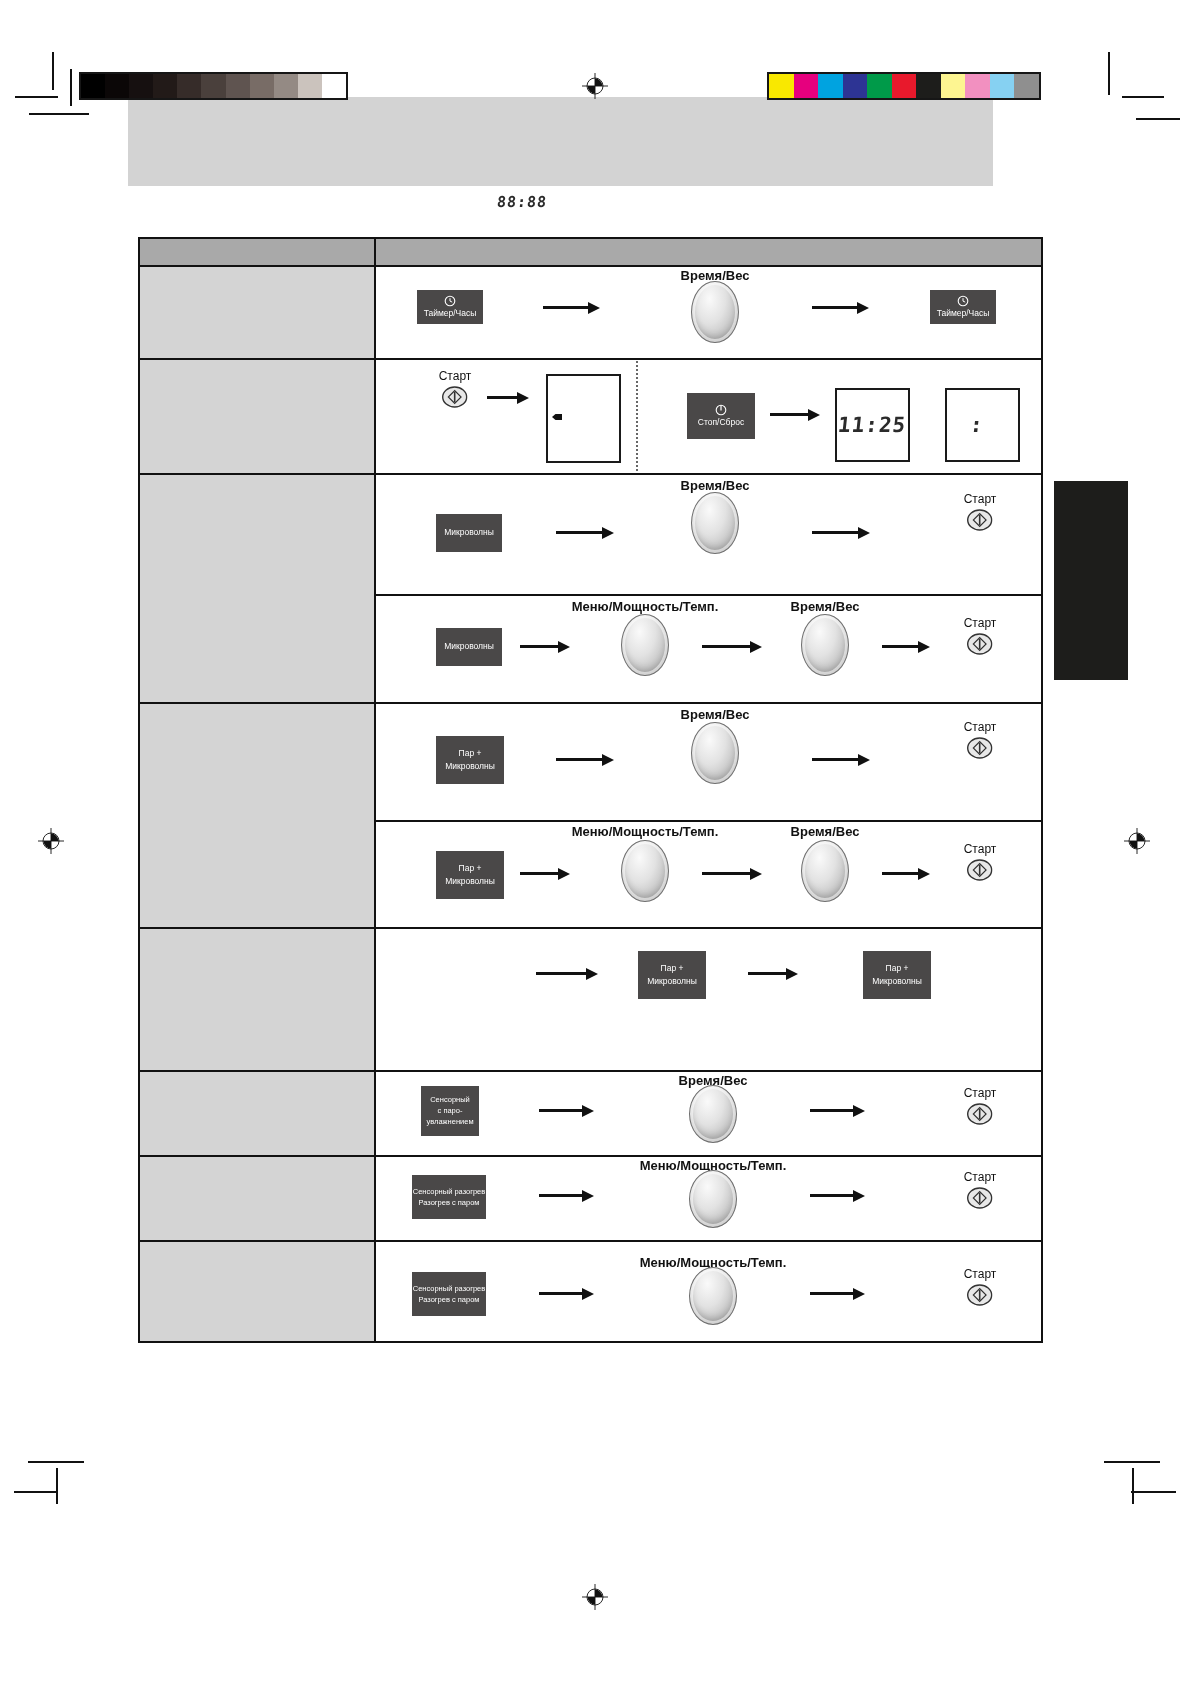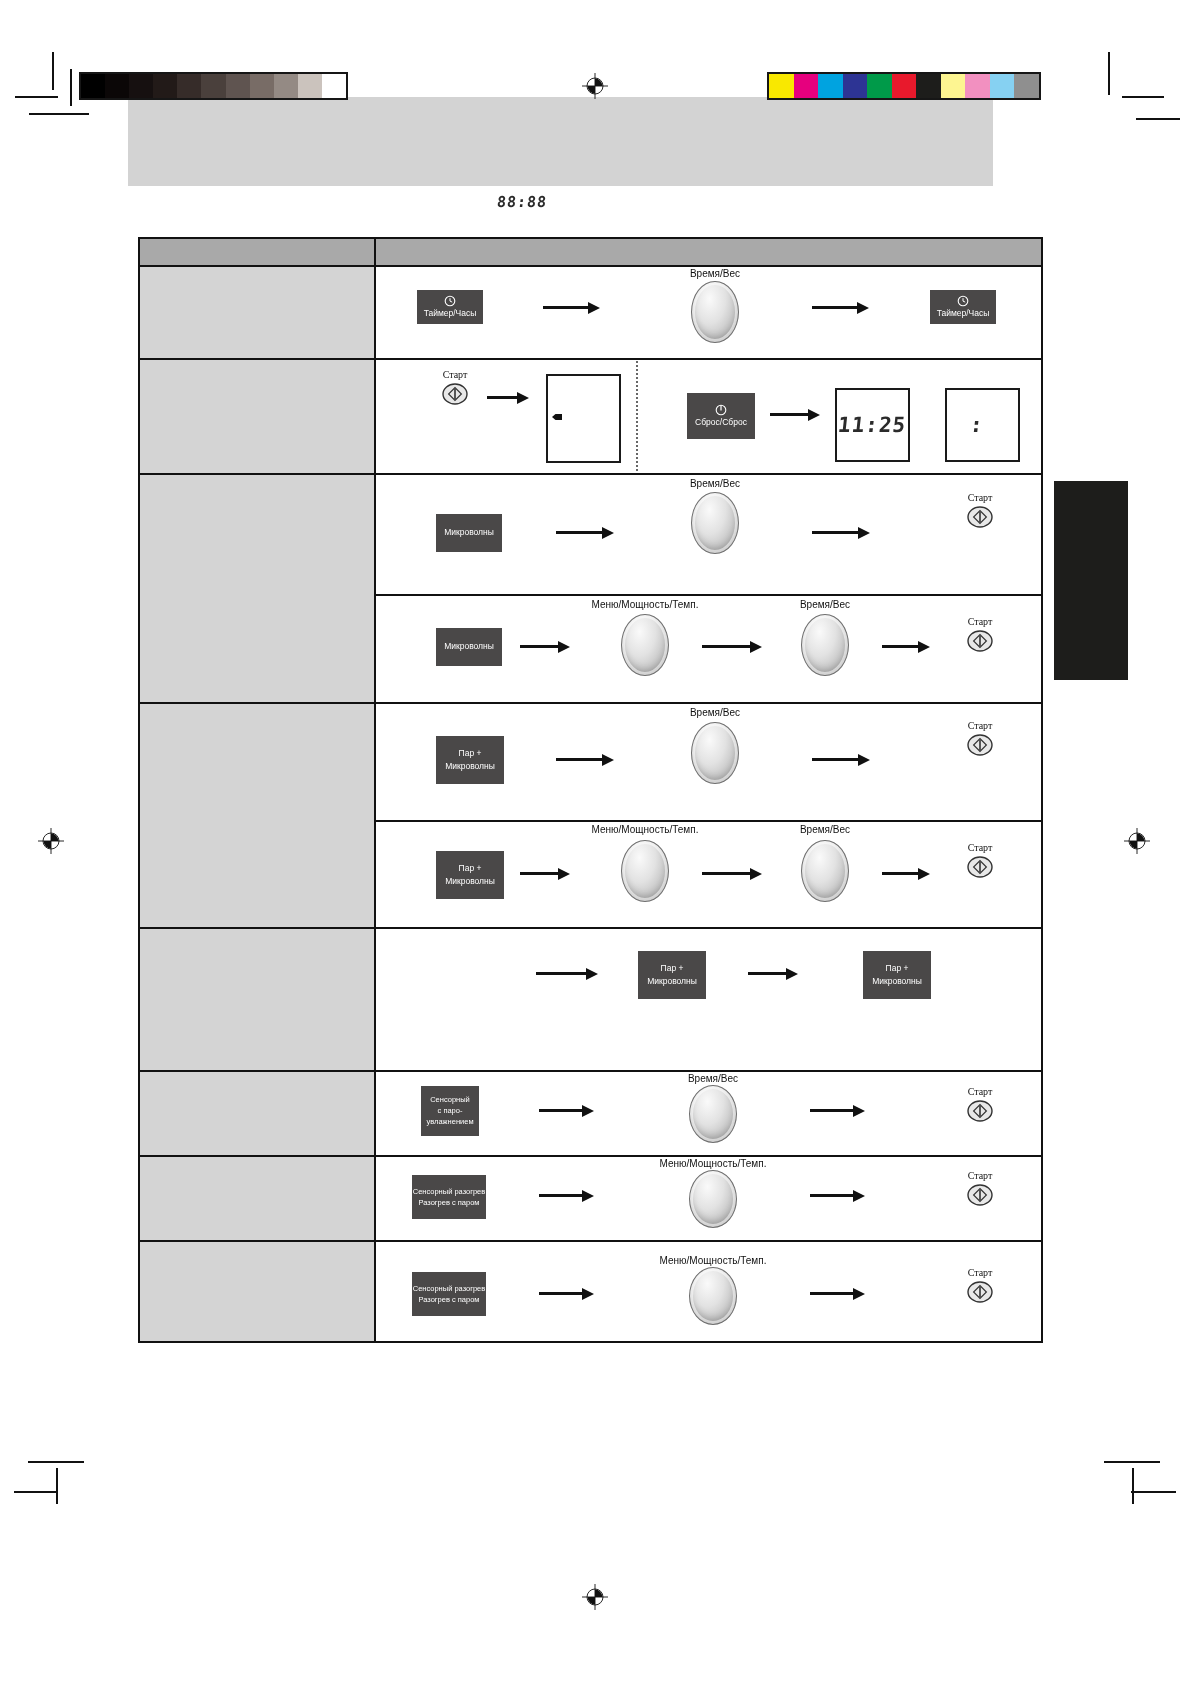--- a/index.html
+++ b/index.html
@@ -30,25 +30,25 @@
         align-items:center;justify-content:center;text-align:center;font-size:8.5px;
         line-height:1.3;gap:1px;box-sizing:border-box;}
   
   .arrow{position:absolute;height:3px;background:#111;}
   .arrow::after{content:"";position:absolute;left:100%;top:50%;transform:translateY(-50%);
         border-left:12px solid #111;border-top:6.5px solid transparent;border-bottom:6.5px solid transparent;}
   
   .knob{position:absolute;border-radius:50%;border:1px solid #6e6e6e;box-sizing:border-box;
         background:radial-gradient(ellipse at 38% 28%, #fafafa 0%, #e2e2e2 40%, #bcbcbc 75%, #9c9c9c 100%);
         box-shadow:inset 0 0 0 3px rgba(255,255,255,.55), inset 0 -5px 7px rgba(0,0,0,.20);}
-  .klabel{position:absolute;transform:translateX(-50%);font-size:10px;white-space:nowrap;color:#111;}
+  .klabel{position:absolute;transform:translateX(-50%);font-size:13px;white-space:nowrap;color:#111;font-weight:bold;}
   
   .startwrap{position:absolute;display:flex;flex-direction:column;align-items:center;gap:3px;
         transform:translateX(-50%);}
-  .startlabel{font-size:10px;color:#111;font-family:Liberation Serif, serif;}
+  .startlabel{font-size:12px;color:#111;}
   
   .lcd{position:absolute;background:#fff;border:2px solid #1a1a1a;box-sizing:border-box;
        display:flex;align-items:center;justify-content:center;}
   .dotline{position:absolute;width:0;border-left:2px dotted #666;}
   .doormark{position:absolute;width:10px;height:6px;background:#111;
        clip-path:polygon(0 50%,35% 0,100% 0,100% 100%,35% 100%);}
   .sidetab{position:absolute;background:#1d1d1b;}
 </style>
 </head>
 <body>
@@ -175,21 +175,21 @@
   <div class="arrow" style="left:487px;top:396px;width:30px"></div>
   <div class="lcd" style="left:546px;top:374px;width:75px;height:89px">
     <div class="doormark" style="left:4px;top:38px"></div>
   </div>
   <div class="dotline" style="left:636px;top:361px;height:110px"></div>
   <div class="dbtn" style="left:687px;top:393px;width:68px;height:46px">
     <svg width="12" height="12" viewBox="0 0 12 12">
         <circle cx="6" cy="6" r="4.8" fill="none" stroke="#fff" stroke-width="1.1"></circle>
         <line x1="6" y1="1.2" x2="6" y2="6.4" stroke="#fff" stroke-width="1.2"></line>
       </svg>
-    <span>Сброс/Сброс</span>
+    <span>Стоп/Сброс</span>
   </div>
   <div class="arrow" style="left:770px;top:413px;width:38px"></div>
   <div class="lcd" style="left:835px;top:388px;width:75px;height:74px">
     <span class="seg" style="font-size:21px">11:25</span>
   </div>
   <div class="lcd" style="left:945px;top:388px;width:75px;height:74px">
     <span class="seg" style="font-size:21px;margin-right:12px">:</span>
   </div>
 
   <div class="dbtn" style="left:436px;top:514px;width:66px;height:38px">

